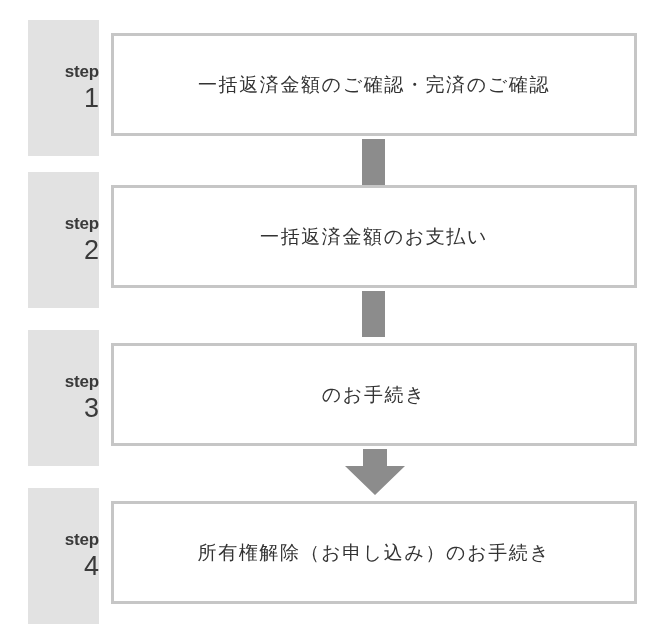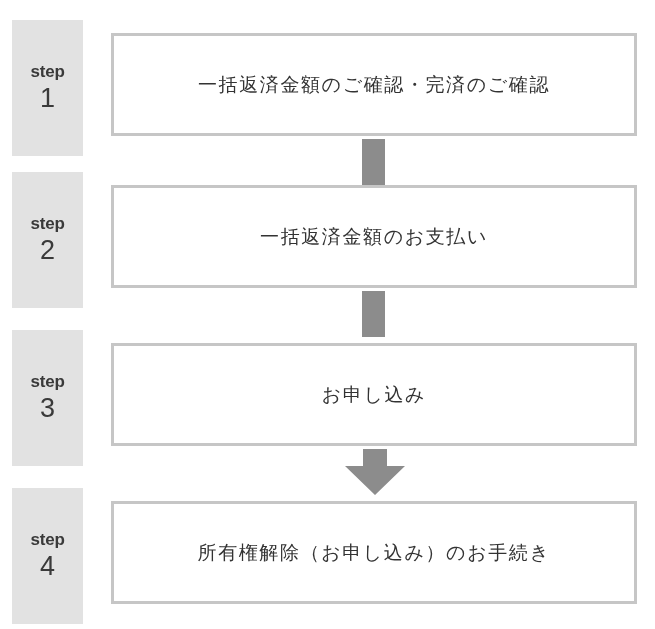--- a/index.html
+++ b/index.html
@@ -24,28 +24,28 @@
 
   
   .flow-row {
     position: absolute;
     left: 0;
     width: 655px;
   }
 
   .step-chip {
     position: absolute;
-    left: 12px;
+    left: 28px;
     top: 0;
     width: 71px;
     height: 136px;
     background: #e2e2e2;
     display: flex;
     flex-direction: column;
-    align-items: center;
+    align-items: flex-end;
     justify-content: center;
     box-sizing: border-box;
   }
 
   .step-word {
     font-size: 17px;
     font-weight: bold;
     color: #3a3a3a;
     line-height: 1.15;
     letter-spacing: -0.2px;
@@ -129,21 +129,21 @@
   </div>
 
   <div class="connector-bar" style="top:291px;height:46px;"></div>
 
   <div class="flow-row" style="top:330px;">
     <div class="step-chip">
       <span class="step-word">step</span>
       <span class="step-number">3</span>
     </div>
     <div class="content-box">
-      <span class="content-text">お申し込み</span>
+      <span class="content-text">のお手続き</span>
     </div>
   </div>
 
   <div class="connector-arrow" style="top:449px;">
     <svg viewBox="0 0 60 46" xmlns="http://www.w3.org/2000/svg">
       <polygon points="18,0 42,0 42,17 60,17 30,46 0,17 18,17" fill="#8c8c8c"></polygon>
     </svg>
   </div>
 
   <div class="flow-row" style="top:488px;">

